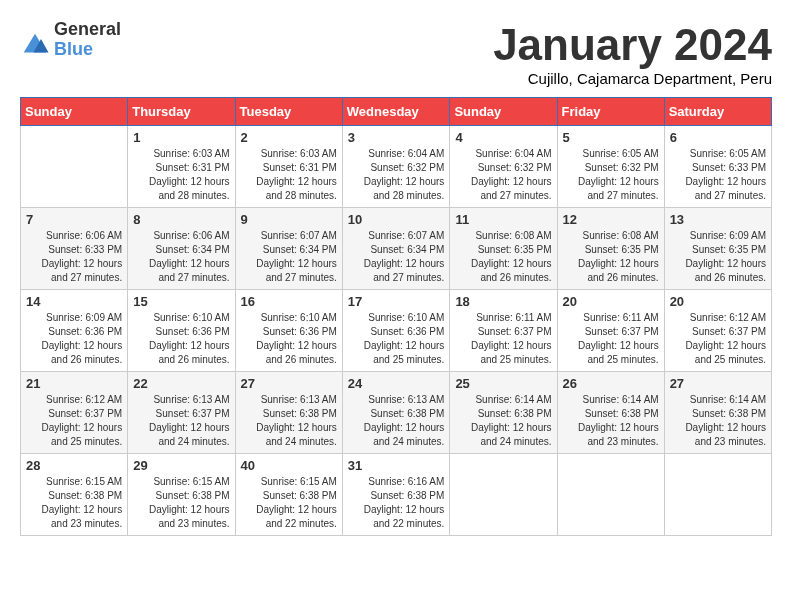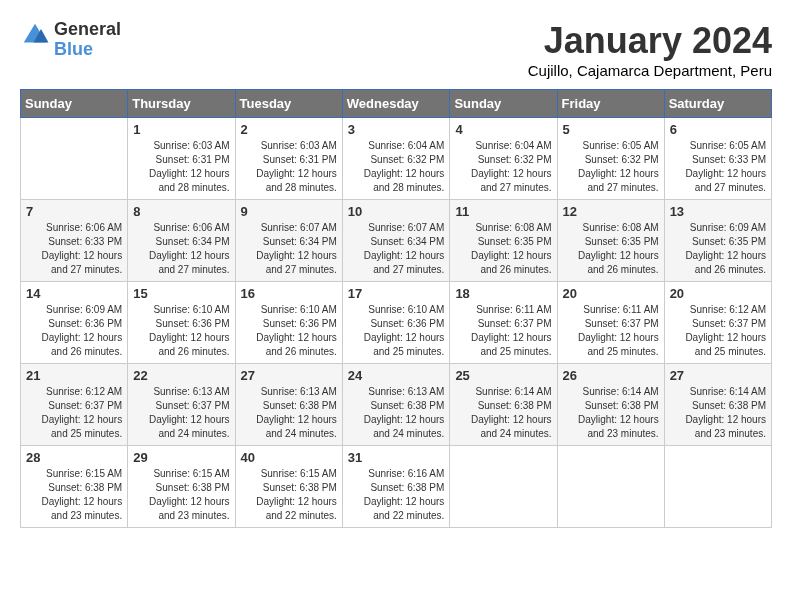--- a/index.html
+++ b/index.html
@@ -11,53 +11,53 @@
       padding: 20px;
     }
     .header {
       display: flex;
       justify-content: space-between;
       align-items: flex-start;
       margin-bottom: 10px;
     }
     .logo {
       display: flex;
-      align-items: flex-start;
+      align-items: flex-end;
     }
     .logo-text {
       font-size: 18px;
       font-weight: bold;
       line-height: 1.1;
     }
     .logo-general { color: #333; }
     .logo-blue { color: #4a90d9; }
     .logo-icon {
       width: 30px;
       height: 30px;
       margin-right: 4px;
     }
     .title-block {
       text-align: right;
     }
     .month-year {
-      font-size: 36px;
+      font-size: 44px;
       font-weight: bold;
       color: #333;
     }
     .location {
       font-size: 15px;
       color: #000000;
     }
     table {
       width: 100%;
       border-collapse: collapse;
       font-size: 11px;
     }
     thead tr th {
-      background-color: #737373;
+      background-color: #ef4444;
       color: #fff;
       padding: 6px 4px;
       text-align: left;
       font-size: 13px;
       font-weight: bold;
       border: 1px solid #3a6cb8;
     }
     tbody tr td {
       vertical-align: top;
       padding: 4px 5px;

